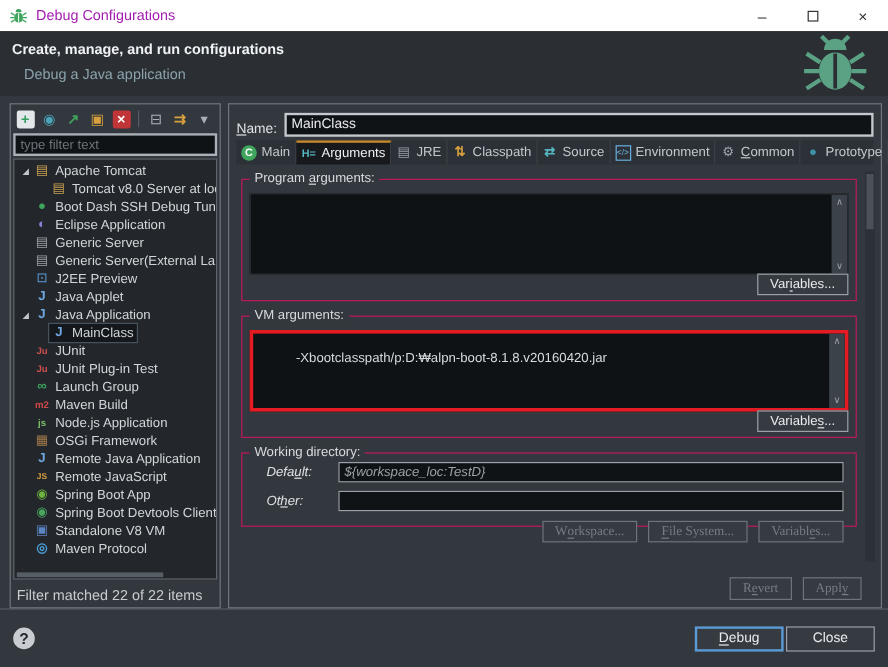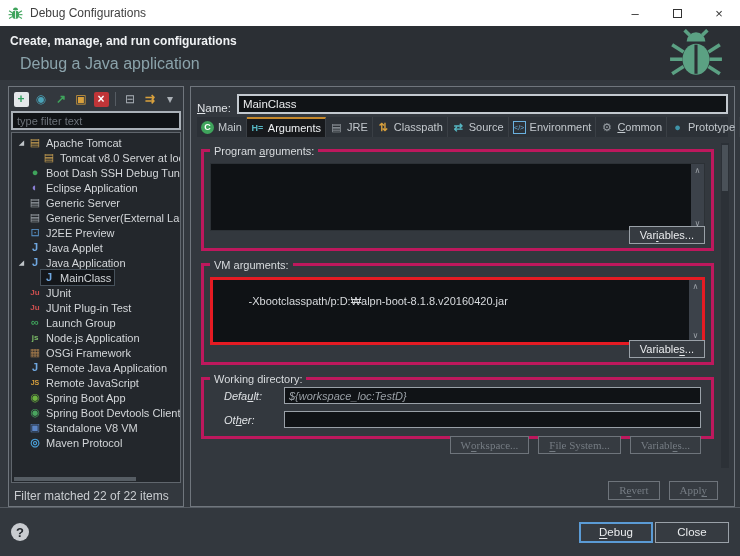--- a/index.html
+++ b/index.html
@@ -1,29 +1,29 @@
 <!DOCTYPE html>
 <html><head>
 <meta charset="utf-8">
 <style>
   * { margin:0; padding:0; box-sizing:border-box; }
   html,body { width:740px; height:556px; overflow:hidden; }
   body { font-family:"Liberation Sans", sans-serif; background:#33383e; }
 
   
   .titlebar { height:26px; background:#ffffff; display:flex; align-items:center; padding-left:8px; }
-  .titlebar .title { font-size:12px; color:#404040; flex:1; margin-left:7px; }
+  .titlebar .title { font-size:12px; color:#a21caf; flex:1; margin-left:7px; }
   .win-btn { width:42px; height:26px; display:flex; align-items:center; justify-content:center;
              color:#333; font-size:13px; cursor:default; }
   .max-glyph { width:9px; height:9px; border:1px solid #333; display:inline-block; }
 
   
   .header { height:54px; background:#2b2f34; position:relative; padding:8px 0 0 10px; }
   .h-title { color:#f0f2f4; font-weight:bold; font-size:12px; }
-  .h-sub   { color:#8ba3ab; font-size:16px; margin:7px 0 0 10px; }
+  .h-sub   { color:#8ba3ab; font-size:12px; margin:7px 0 0 10px; }
   .header svg { position:absolute; right:16px; top:3px; }
 
   
   .bodyarea { height:427px; position:relative; }
 
   .left-panel { position:absolute; left:8px; top:6px; width:176px; height:421px;
                 border:1px solid #70767d; display:flex; flex-direction:column; }
   .toolbar { height:24px; display:flex; align-items:center; gap:2px; padding:0 3px; flex:none; }
   .tb-btn { width:18px; height:18px; display:flex; align-items:center; justify-content:center; cursor:default; }
   .tb-icn { width:15px; height:15px; display:inline-flex; align-items:center; justify-content:center;
@@ -54,21 +54,21 @@
   .tab { display:flex; align-items:center; gap:4px; padding:0 4px; font-size:11px; color:#c3c8cd;
          border-right:1px solid #3a3f45; cursor:default; }
   .tab.selected { background:#17191c; border-top:2px solid #c5882b; color:#eef0f2; }
   .tab-icn { width:13px; height:13px; display:inline-flex; align-items:center; justify-content:center;
              font-size:11px; flex:none; line-height:1; }
 
   .content { flex:1; position:relative; padding:8px 16px 0 2px; }
   .content-vscroll { position:absolute; right:1px; top:6px; bottom:6px; width:8px; background:#2c3137; }
   .content-vscroll .thumb { position:absolute; top:2px; left:1px; width:6px; height:46px; background:#4a5158; }
 
-  .groupbox { position:relative; border:3px solid #be185d; margin:4px 0 12px 4px; }
+  .groupbox { position:relative; border:1px solid #be185d; margin:4px 0 12px 4px; }
   .gb-title { position:absolute; top:-7px; left:6px; background:#33383e; padding:0 4px;
               font-size:11px; color:#d8dbde; }
   .gb-args { height:102px; }
   .gb-wd   { height:62px; }
   .ta-wrap { margin:11px 6px 0 6px; height:68px; background:#0f1215; border:1px solid #2c3136;
              position:relative; font-size:11px; color:#d7dadd; padding:3px 18px 3px 5px;
              white-space:pre-wrap; overflow:hidden; }
   .ta-wrap.red { border:3px solid #e51b23; }
   .ta-scroll { position:absolute; top:0; right:0; bottom:0; width:13px; background:#3c424a;
                display:flex; flex-direction:column; justify-content:space-between; align-items:center;
@@ -263,20 +263,27 @@
         <div class="tree-row" style="padding-left: 4px;">
           <span class="expander"></span>
           <span class="row-inner">
             <span class="t-icn" style="color: rgb(63, 164, 92); font-weight: bold;">∞</span>
             <span>Launch Group</span>
           </span>
         </div>
         <div class="tree-row" style="padding-left: 4px;">
           <span class="expander"></span>
           <span class="row-inner">
+            <span class="t-icn" style="color: rgb(209, 73, 73); font-size: 8px; font-weight: bold;">m2</span>
+            <span>Maven Build</span>
+          </span>
+        </div>
+        <div class="tree-row" style="padding-left: 4px;">
+          <span class="expander"></span>
+          <span class="row-inner">
             <span class="t-icn" style="color: rgb(125, 190, 104); font-size: 8px; font-weight: bold;">js</span>
             <span>Node.js Application</span>
           </span>
         </div>
         <div class="tree-row" style="padding-left: 4px;">
           <span class="expander"></span>
           <span class="row-inner">
             <span class="t-icn" style="color: rgb(160, 120, 74);">▦</span>
             <span>OSGi Framework</span>
           </span>

